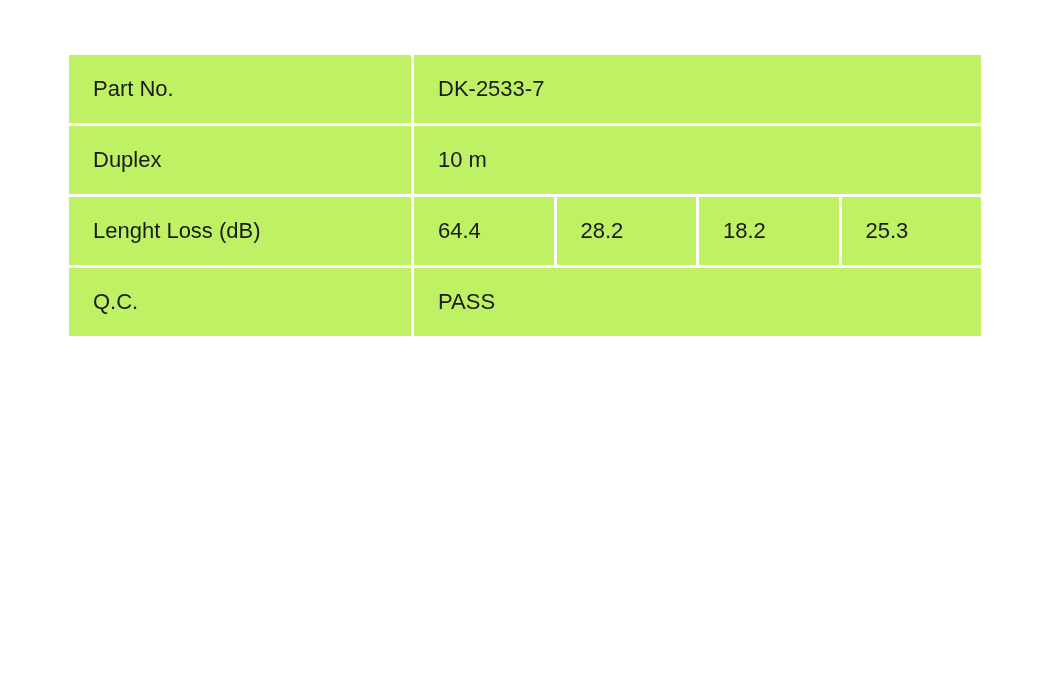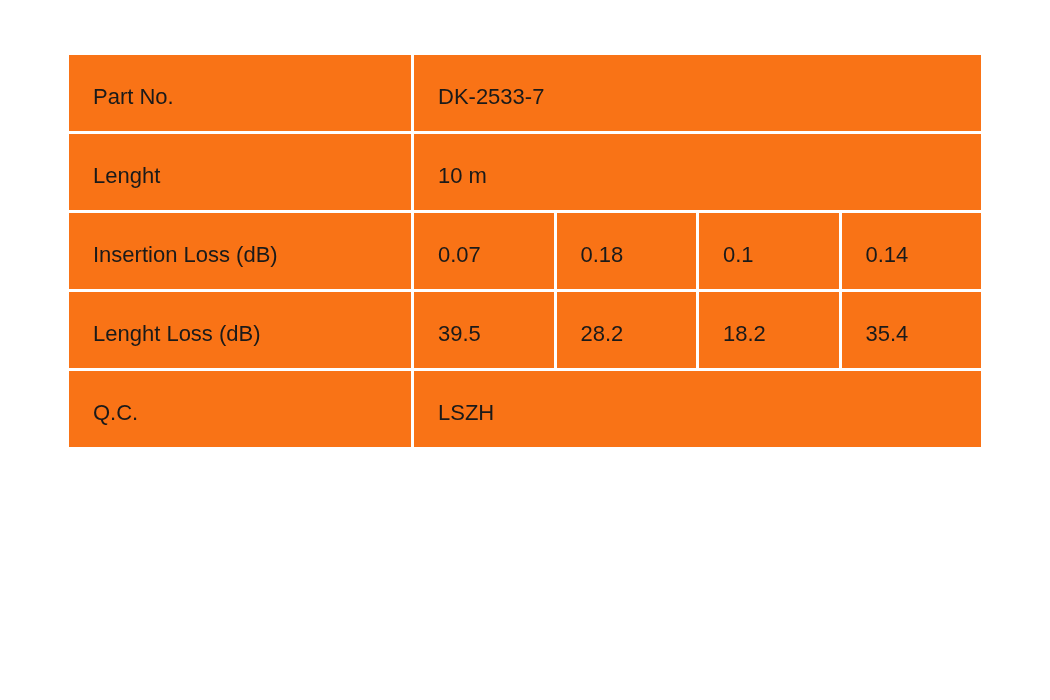--- a/index.html
+++ b/index.html
@@ -20,25 +20,25 @@
     width: 918px;
     height: 596px;
   }
   table.spec {
     border-collapse: separate;
     border-spacing: 3px;
     width: 100%;
     table-layout: fixed;
   }
   table.spec td {
-    background: #f97316;
+    background: #bef264;
     color: #1a1a1a;
     font-size: 22px;
     line-height: 1.2;
-    padding: 8px 0 0 24px;
+    padding: 0 0 0 24px;
     height: 68px;
     vertical-align: middle;
     white-space: nowrap;
     overflow: hidden;
   }
   td.label {
     width: 318px;
   }
   td.empty-label {
     width: 318px;
@@ -48,36 +48,29 @@
 <body>
 
 <div class="sheet">
   <table class="spec">
     <tbody>
         <tr>
           <td class="label">Part No.</td>
           <td colspan="4">DK-2533-7</td>
         </tr>
         <tr>
-          <td class="label">Lenght</td>
+          <td class="label">Duplex</td>
           <td colspan="4">10 m</td>
         </tr>
         <tr>
-          <td class="label">Insertion Loss (dB)</td>
-          <td colspan="1">0.07</td>
-          <td colspan="1">0.18</td>
-          <td colspan="1">0.1</td>
-          <td colspan="1">0.14</td>
-        </tr>
-        <tr>
           <td class="label">Lenght Loss (dB)</td>
-          <td colspan="1">39.5</td>
+          <td colspan="1">64.4</td>
           <td colspan="1">28.2</td>
           <td colspan="1">18.2</td>
-          <td colspan="1">35.4</td>
+          <td colspan="1">25.3</td>
         </tr>
         <tr>
           <td class="label">Q.C.</td>
-          <td colspan="4">LSZH</td>
+          <td colspan="4">PASS</td>
         </tr>
       </tbody>
   </table>
 </div>
 
 </body></html>

